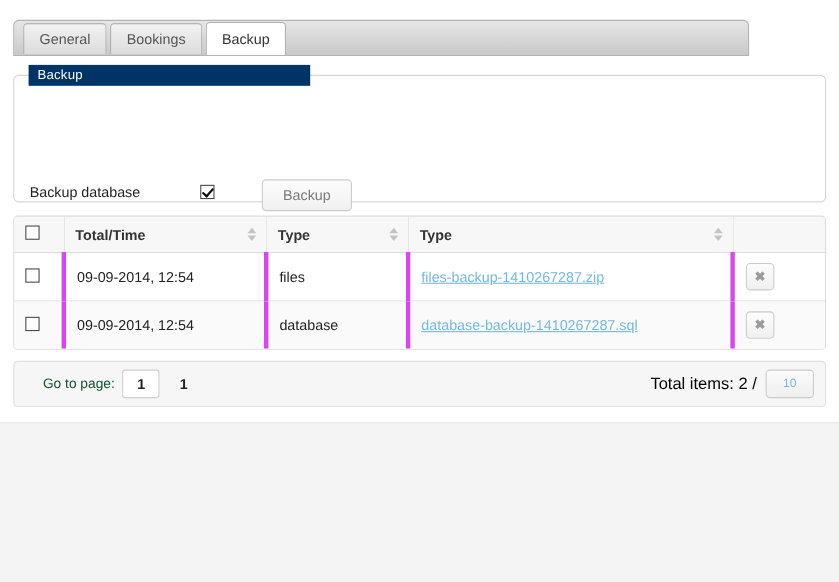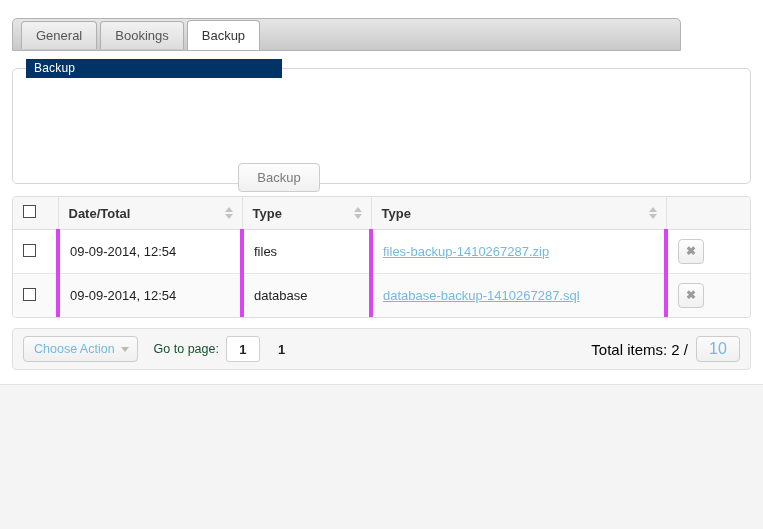--- a/index.html
+++ b/index.html
@@ -284,21 +284,21 @@
   .spacer { flex: 1; }
   .total-label {
     font-size: 15px;
     color: #000000;
   }
   .per-page {
     margin-left: 8px;
     width: 44px;
     height: 26px;
     line-height: 24px;
-    font-size: 16px;
+    font-size: 11px;
     color: #73b9e0;
     background: linear-gradient(to bottom, #fbfbfb 0%, #efefef 100%);
   }
 
   
   .page-divider {
     position: absolute;
     left: 0;
     top: 384px;
     width: 763px;
@@ -321,38 +321,42 @@
 
   <div class="tabbar">
     <div class="tab">General</div>
     <div class="tab">Bookings</div>
     <div class="tab active">Backup</div>
   </div>
 
   <div class="panel">
     <div class="panel-legend">Backup</div>
 
+    <div class="form-row" style="left:14px; top:98px;">
+      <span class="fld-label">Backup database</span>
+      <span class="cbx checked"></span>
+    </div>
 
     <div class="form-row" style="left:14px; top:143px;">
       <span class="fld-label">Backup files</span>
       <span class="cbx checked"></span>
     </div>
 
     <div class="btn btn-backup">Backup</div>
   </div>
 
   <div class="table-wrap">
     <table class="grid">
       <thead>
         <tr>
           <th class="col-chk">
             <span class="cbx"></span>
           </th>
           <th class="col-date">
-            <span>Date/Total</span>
+            <span>Total/Time</span>
             <span class="sorticon"></span>
           </th>
           <th class="col-type">
             <span>Type</span>
             <span class="sorticon"></span>
           </th>
           <th>
             <span>Type</span>
             <span class="sorticon"></span>
           </th>
@@ -384,24 +388,20 @@
           </td>
           <td class="col-act">
             <div class="btn btn-del">✖</div>
           </td>
         </tr>
       </tbody>
     </table>
   </div>
 
   <div class="footer">
-    <div class="btn btn-action">
-      <span>Choose Action</span>
-      <span class="caret"></span>
-    </div>
     <span class="goto-label">Go to page:</span>
     <input class="goto-input" type="text" value="1" style="">
     <span class="page-count">1</span>
     <span class="spacer"></span>
     <span class="total-label">Total items: 2 /</span>
     <div class="btn per-page">10</div>
   </div>
 
   <div class="page-divider"></div>
   <div class="bottom-fill"></div>

